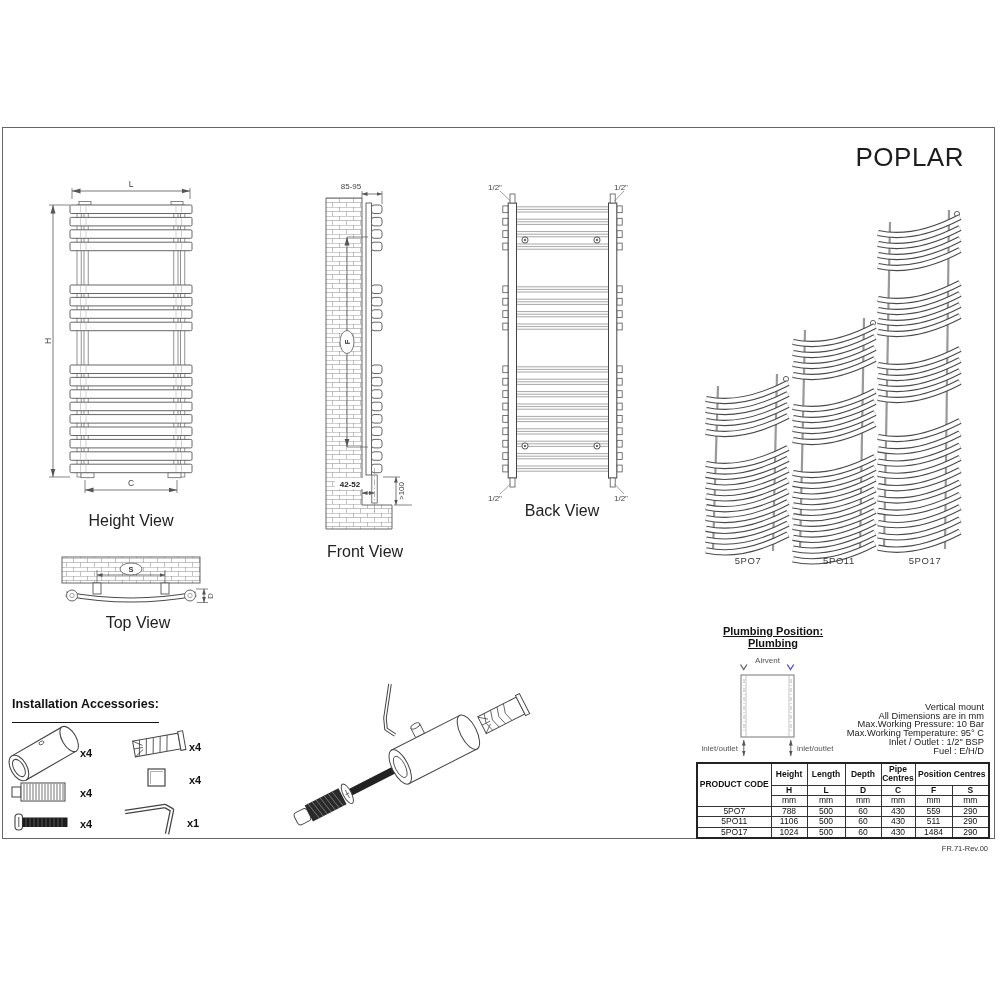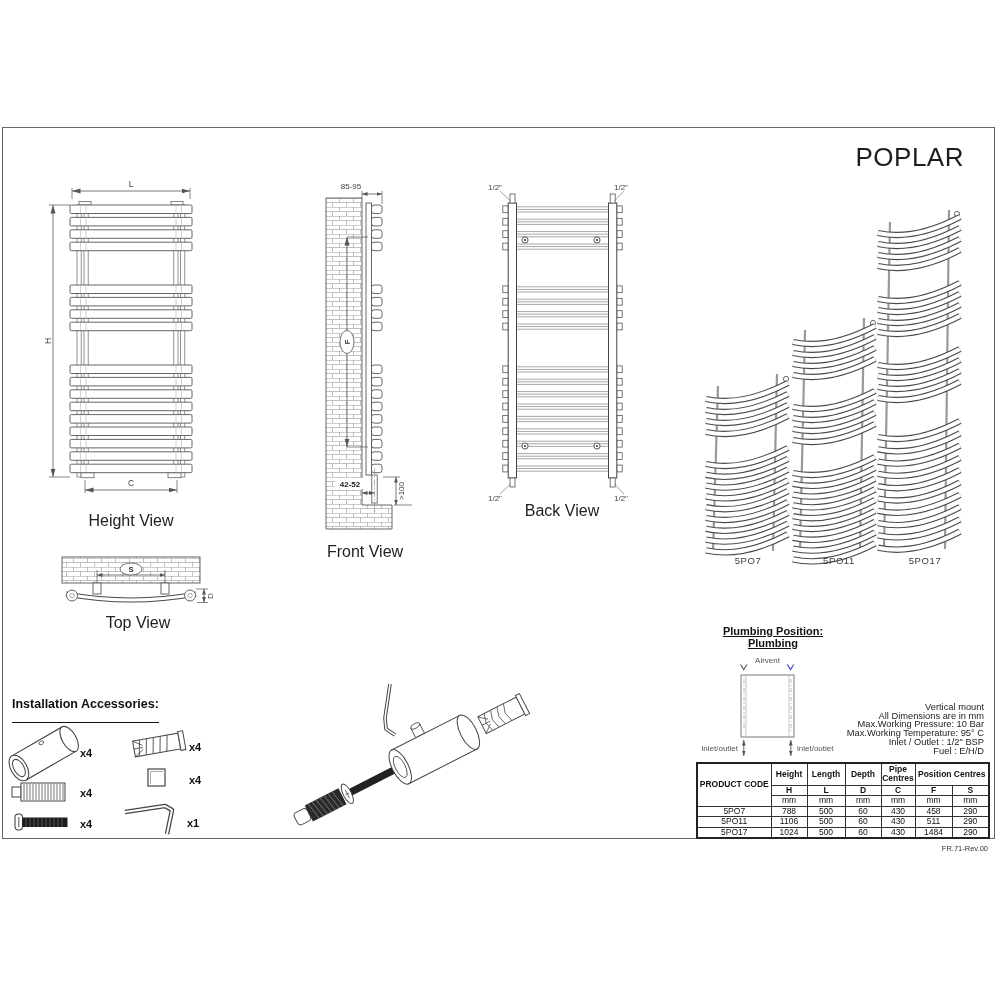--- a/index.html
+++ b/index.html
@@ -410,21 +410,21 @@
         <td>mm</td>
         <td>mm</td>
         <td>mm</td>
       </tr>
       <tr style="height:10px">
         <td>5PO7</td>
         <td>788</td>
         <td>500</td>
         <td>60</td>
         <td>430</td>
-        <td>458</td>
+        <td>559</td>
         <td>290</td>
       </tr>
       <tr style="height:10px">
         <td>5PO11</td>
         <td>1106</td>
         <td>500</td>
         <td>60</td>
         <td>430</td>
         <td>511</td>
         <td>290</td>

